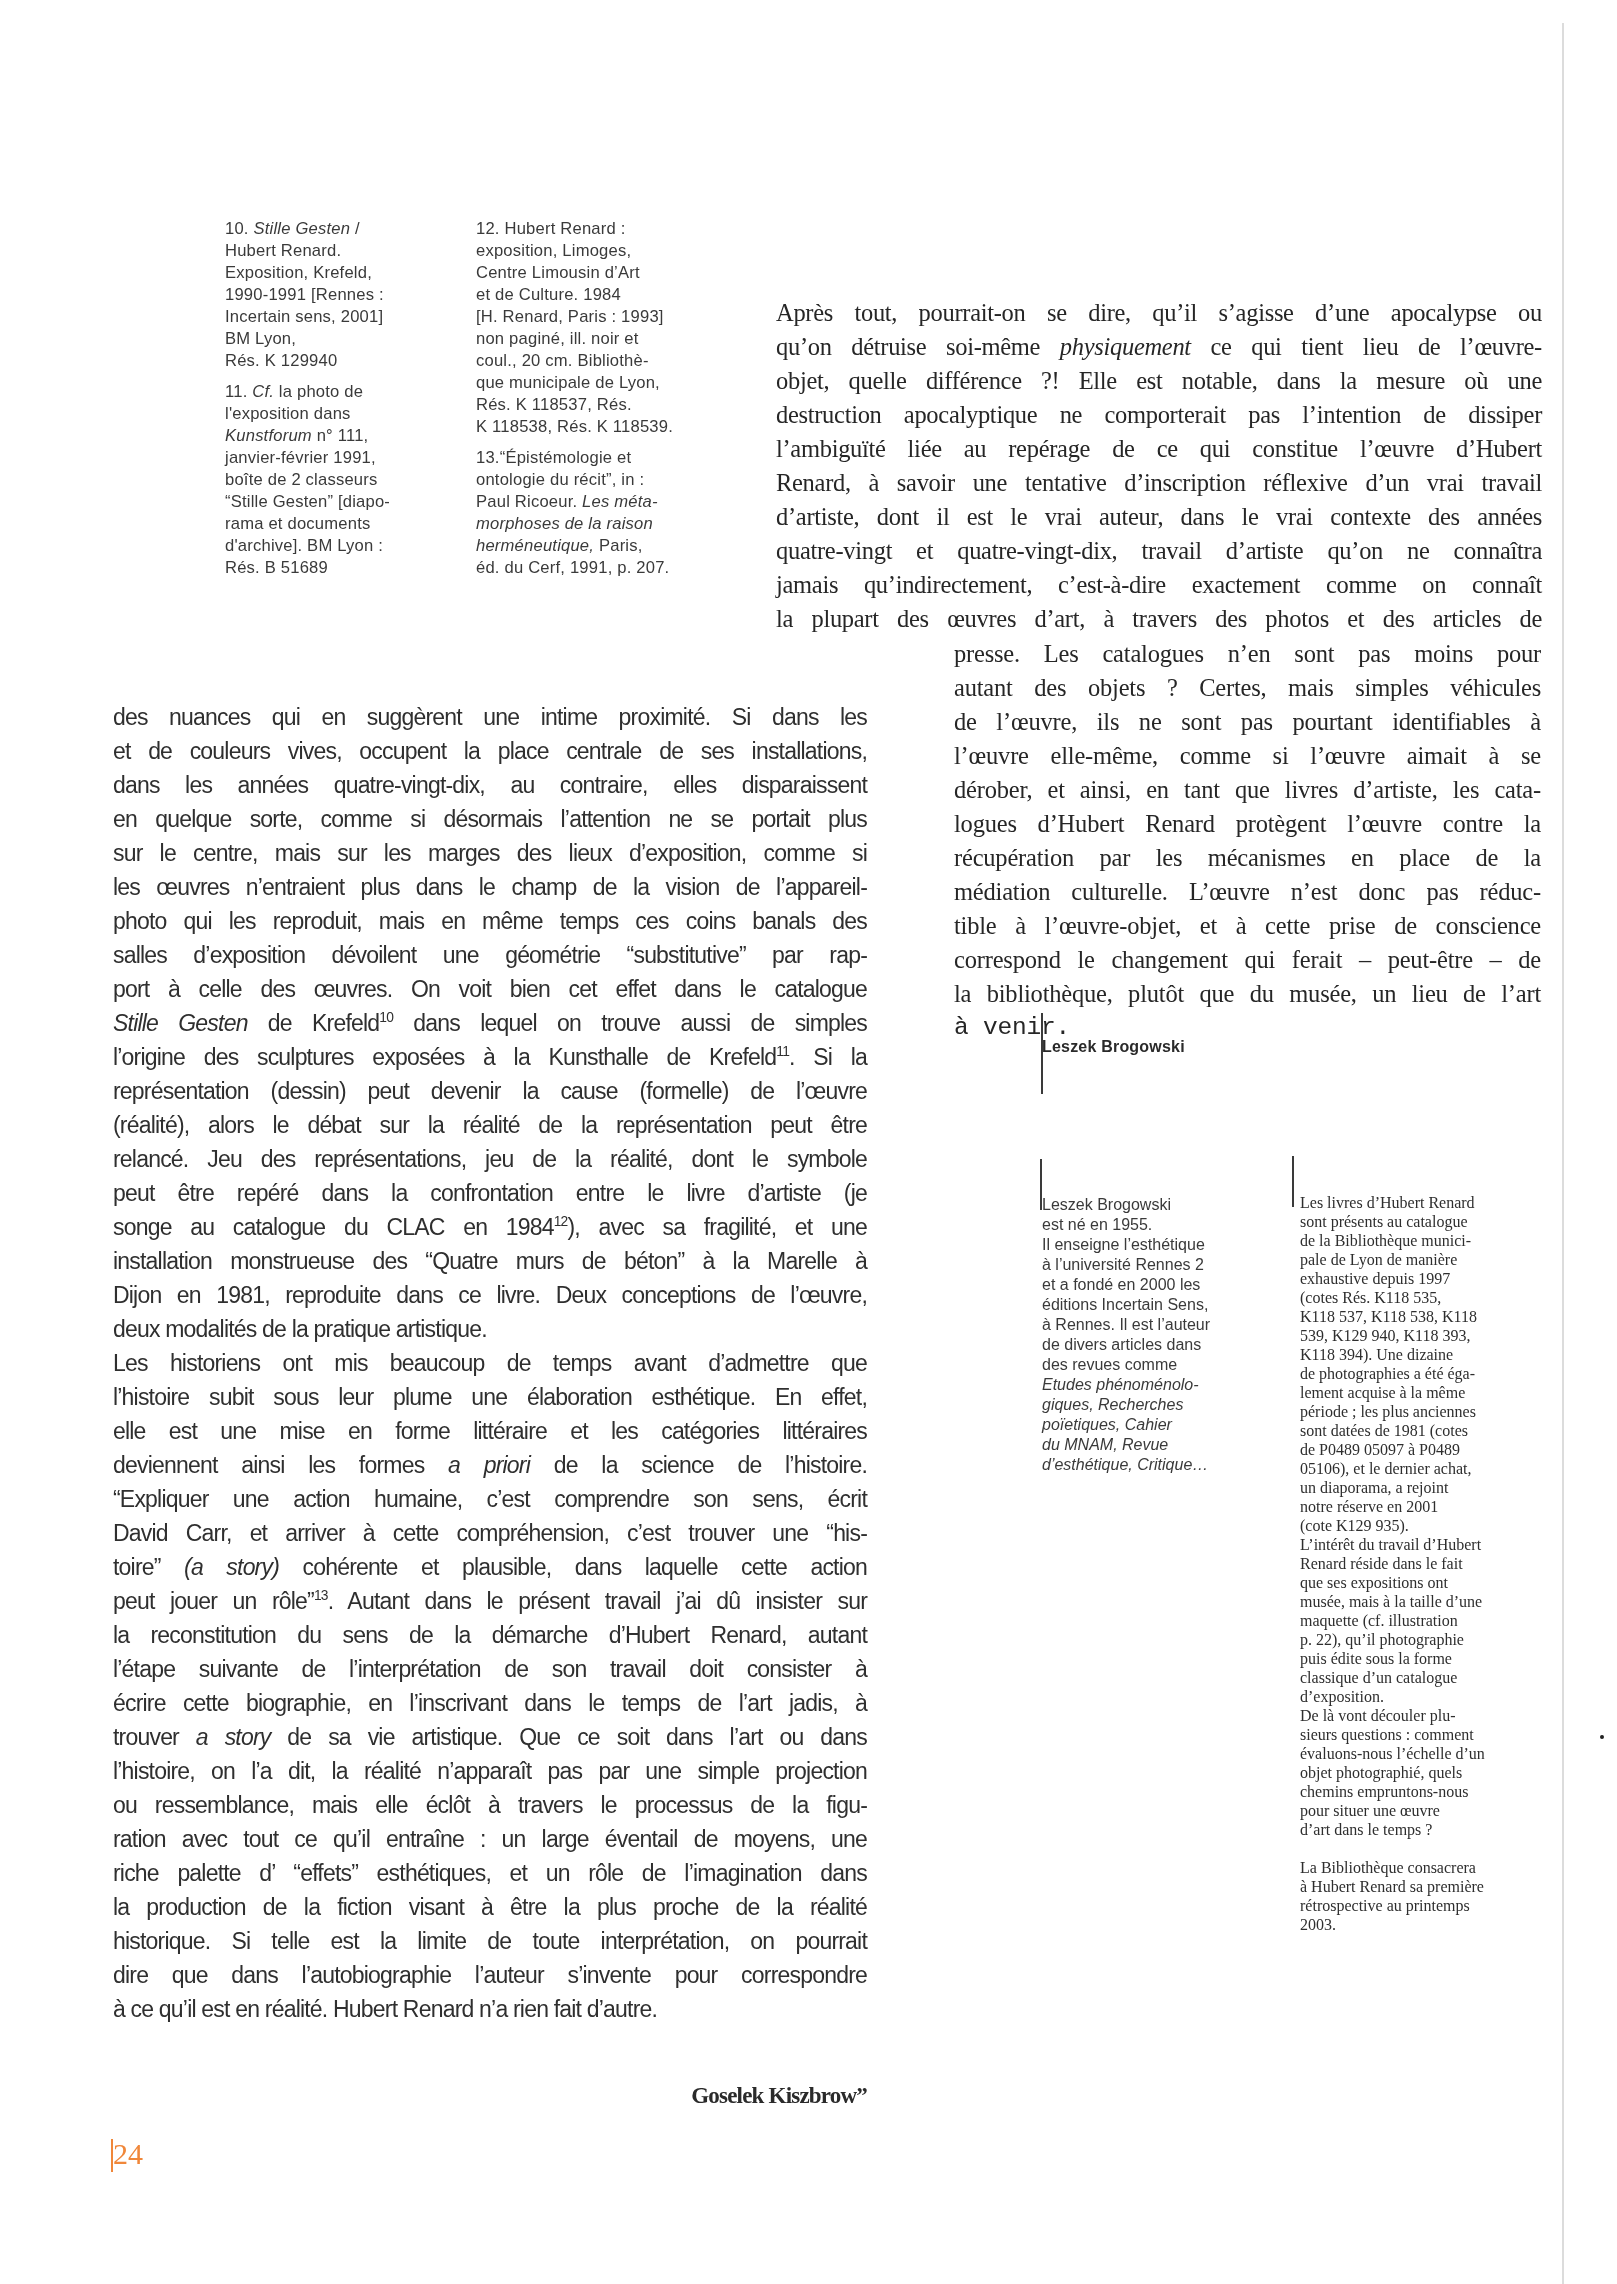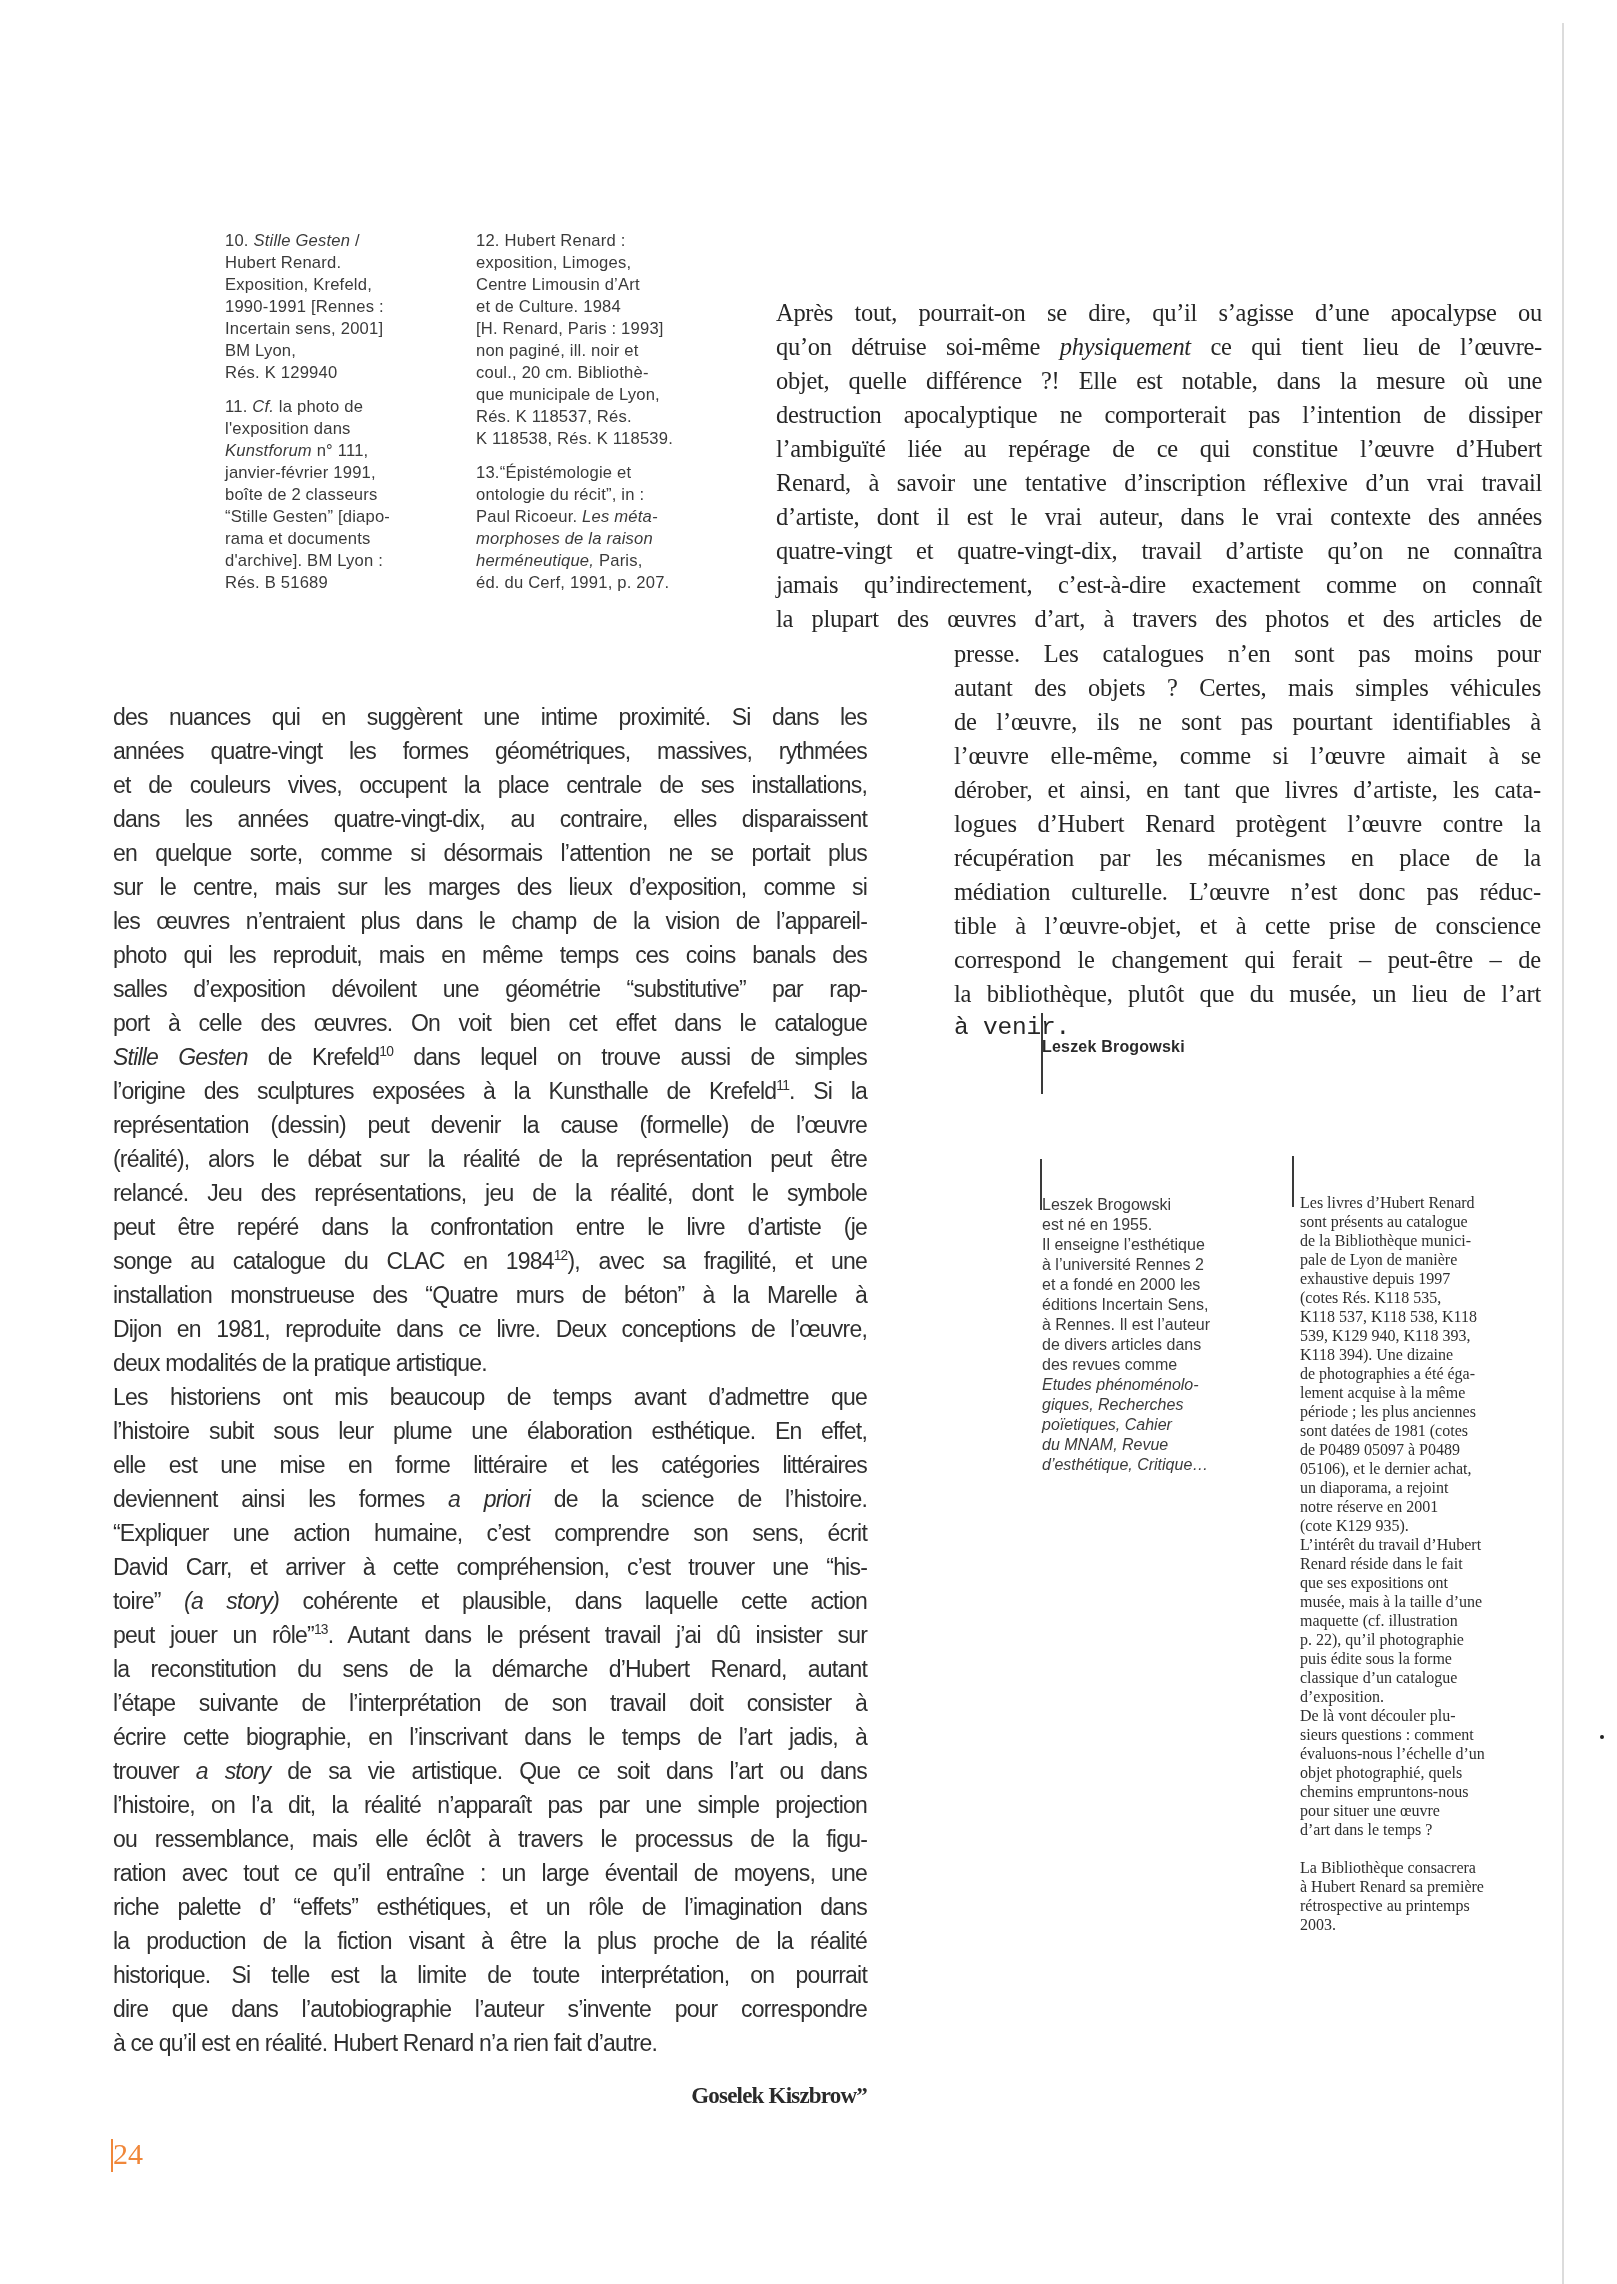--- a/index.html
+++ b/index.html
@@ -21,21 +21,21 @@
     .footnotes {
       position: absolute;
       top: 218px;
       font-size: 16.6px;
       line-height: 22px;
       color: #3a3a3a;
       letter-spacing: 0.2px;
     }
     .fn-col-1 { left: 225px; width: 233px; }
     .fn-col-2 { left: 476px; width: 241px; }
-    .fn { margin: 12px 0 9px 0; }
+    .fn { margin: 0 0 9px 0; }
     .fn-line { display: block; white-space: nowrap; }
 
     
     .serif-block {
       position: absolute;
       font-size: 24.5px;
       line-height: 34px;
       color: #262626;
       text-align: justify;
       margin-left: 32px;
@@ -264,21 +264,20 @@
     <span class="sl"><span>correspond le changement qui ferait – peut-être – de</span></span>
     <span class="sl"><span>la bibliothèque, plutôt que du musée, un lieu de l’art</span></span>
     <span class="sl last"><span>à venir.</span></span>
   </div>
 
 <div class="author-rule"></div>
 <div class="author-name sans">Leszek Brogowski</div>
 
 <div class="main-text sans" id="main-text">
     <span class="ml"><span>des nuances qui en suggèrent une intime proximité. Si dans les</span></span>
-    <span class="ml"><span>années quatre-vingt les formes géométriques, massives, rythmées</span></span>
     <span class="ml"><span>et de couleurs vives, occupent la place centrale de ses installations,</span></span>
     <span class="ml"><span>dans les années quatre-vingt-dix, au contraire, elles disparaissent</span></span>
     <span class="ml"><span>en quelque sorte, comme si désormais l’attention ne se portait plus</span></span>
     <span class="ml"><span>sur le centre, mais sur les marges des lieux d’exposition, comme si</span></span>
     <span class="ml"><span>les œuvres n’entraient plus dans le champ de la vision de l’appareil-</span></span>
     <span class="ml"><span>photo qui les reproduit, mais en même temps ces coins banals des</span></span>
     <span class="ml"><span>salles d’exposition dévoilent une géométrie “substitutive” par rap-</span></span>
     <span class="ml"><span>port à celle des œuvres. On voit bien cet effet dans le catalogue</span></span>
     <span class="ml"><em>Stille Gesten</em><span> de Krefeld</span><sup>10</sup><span> dans lequel on trouve aussi de simples</span></span>
     <span class="ml"><span>l’origine des sculptures exposées à la Kunsthalle de Krefeld</span><sup>11</sup><span>. Si la</span></span>

